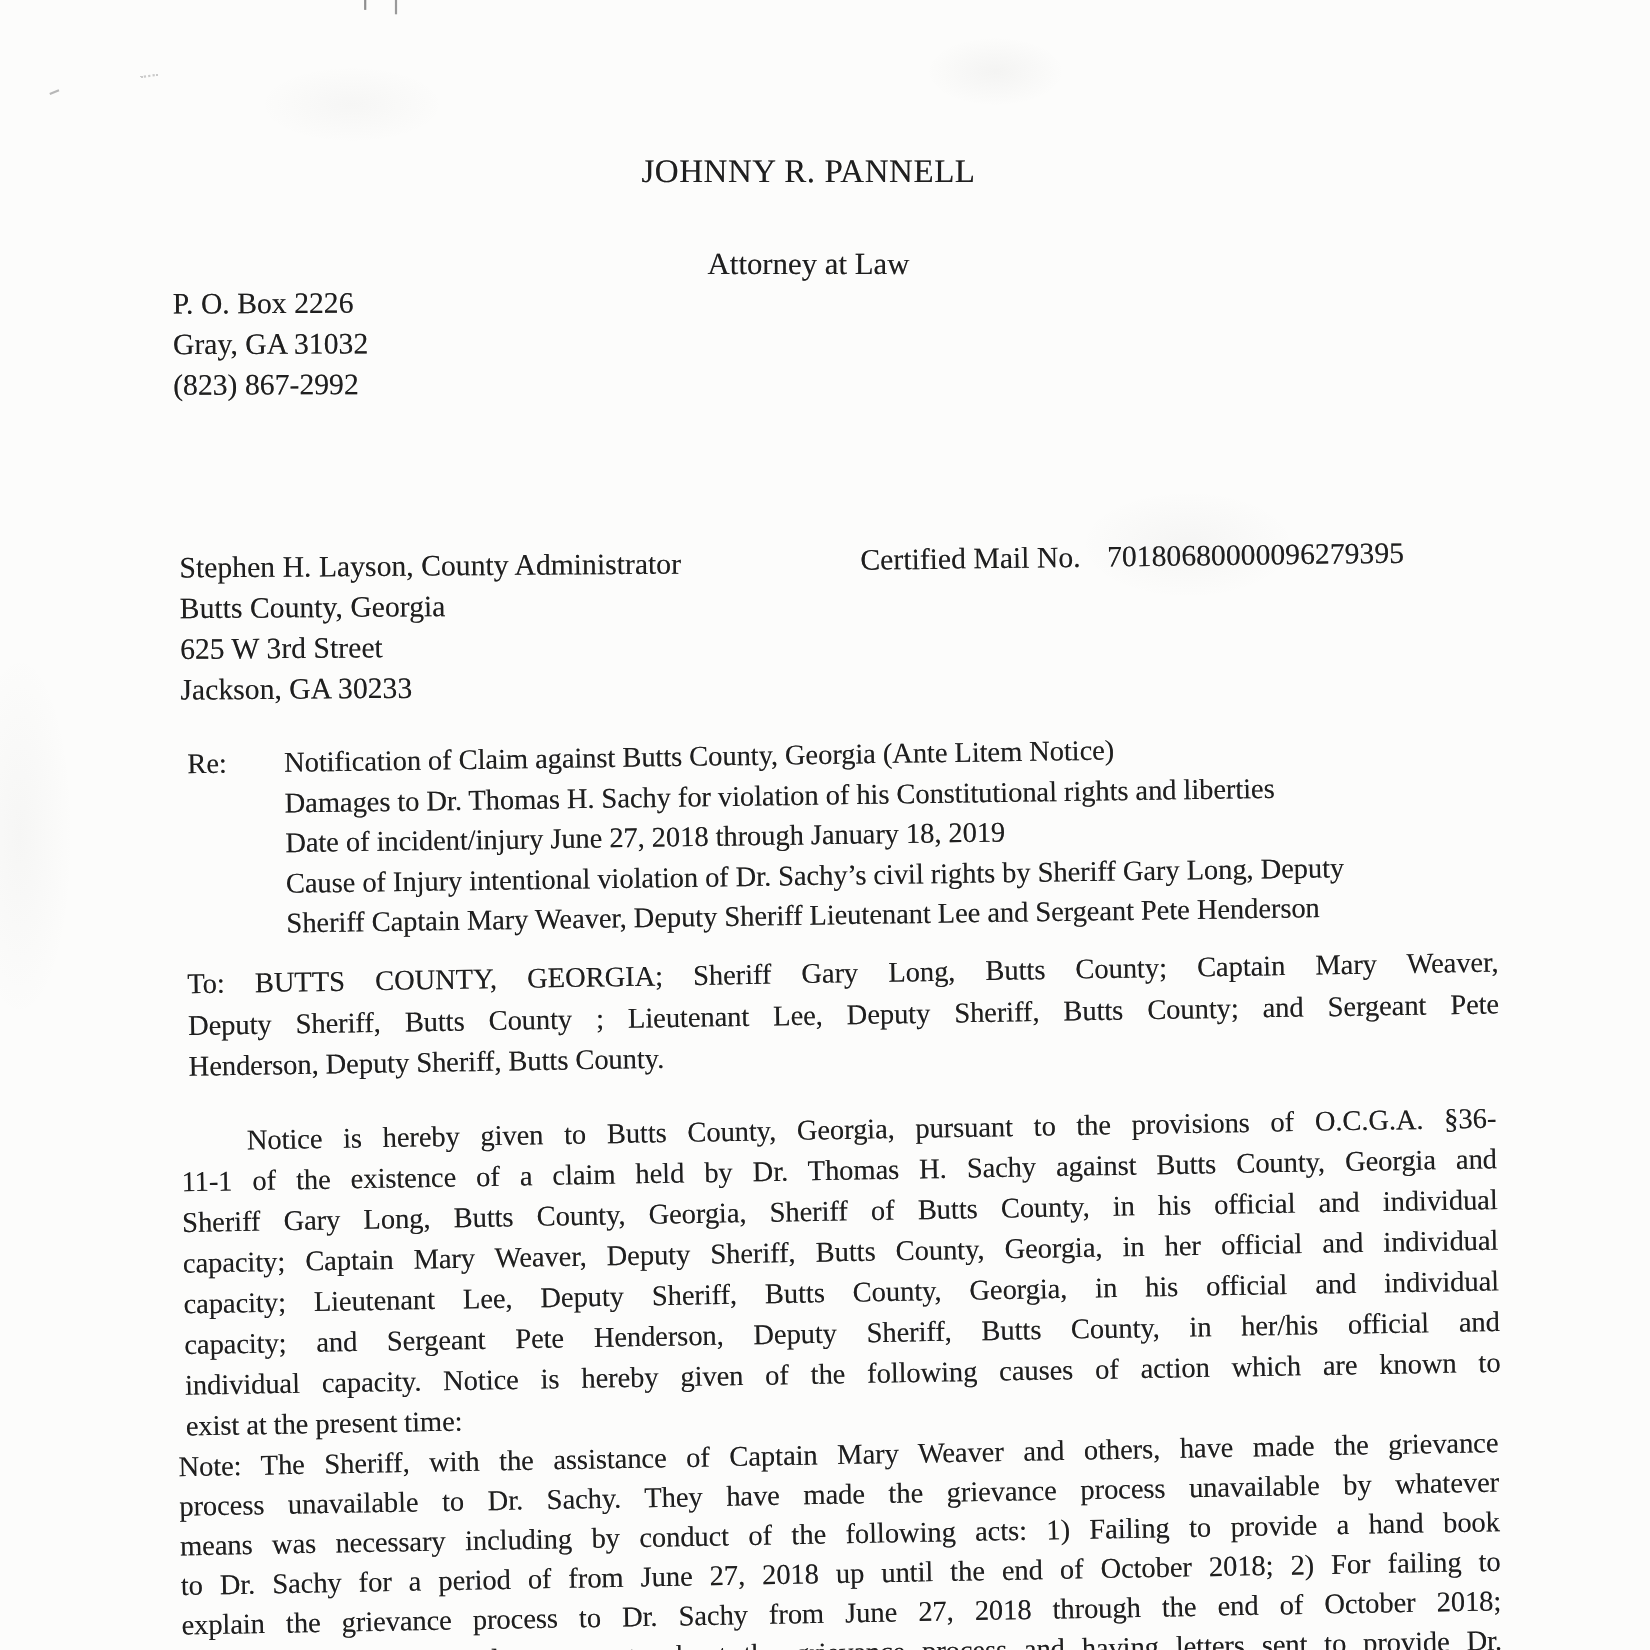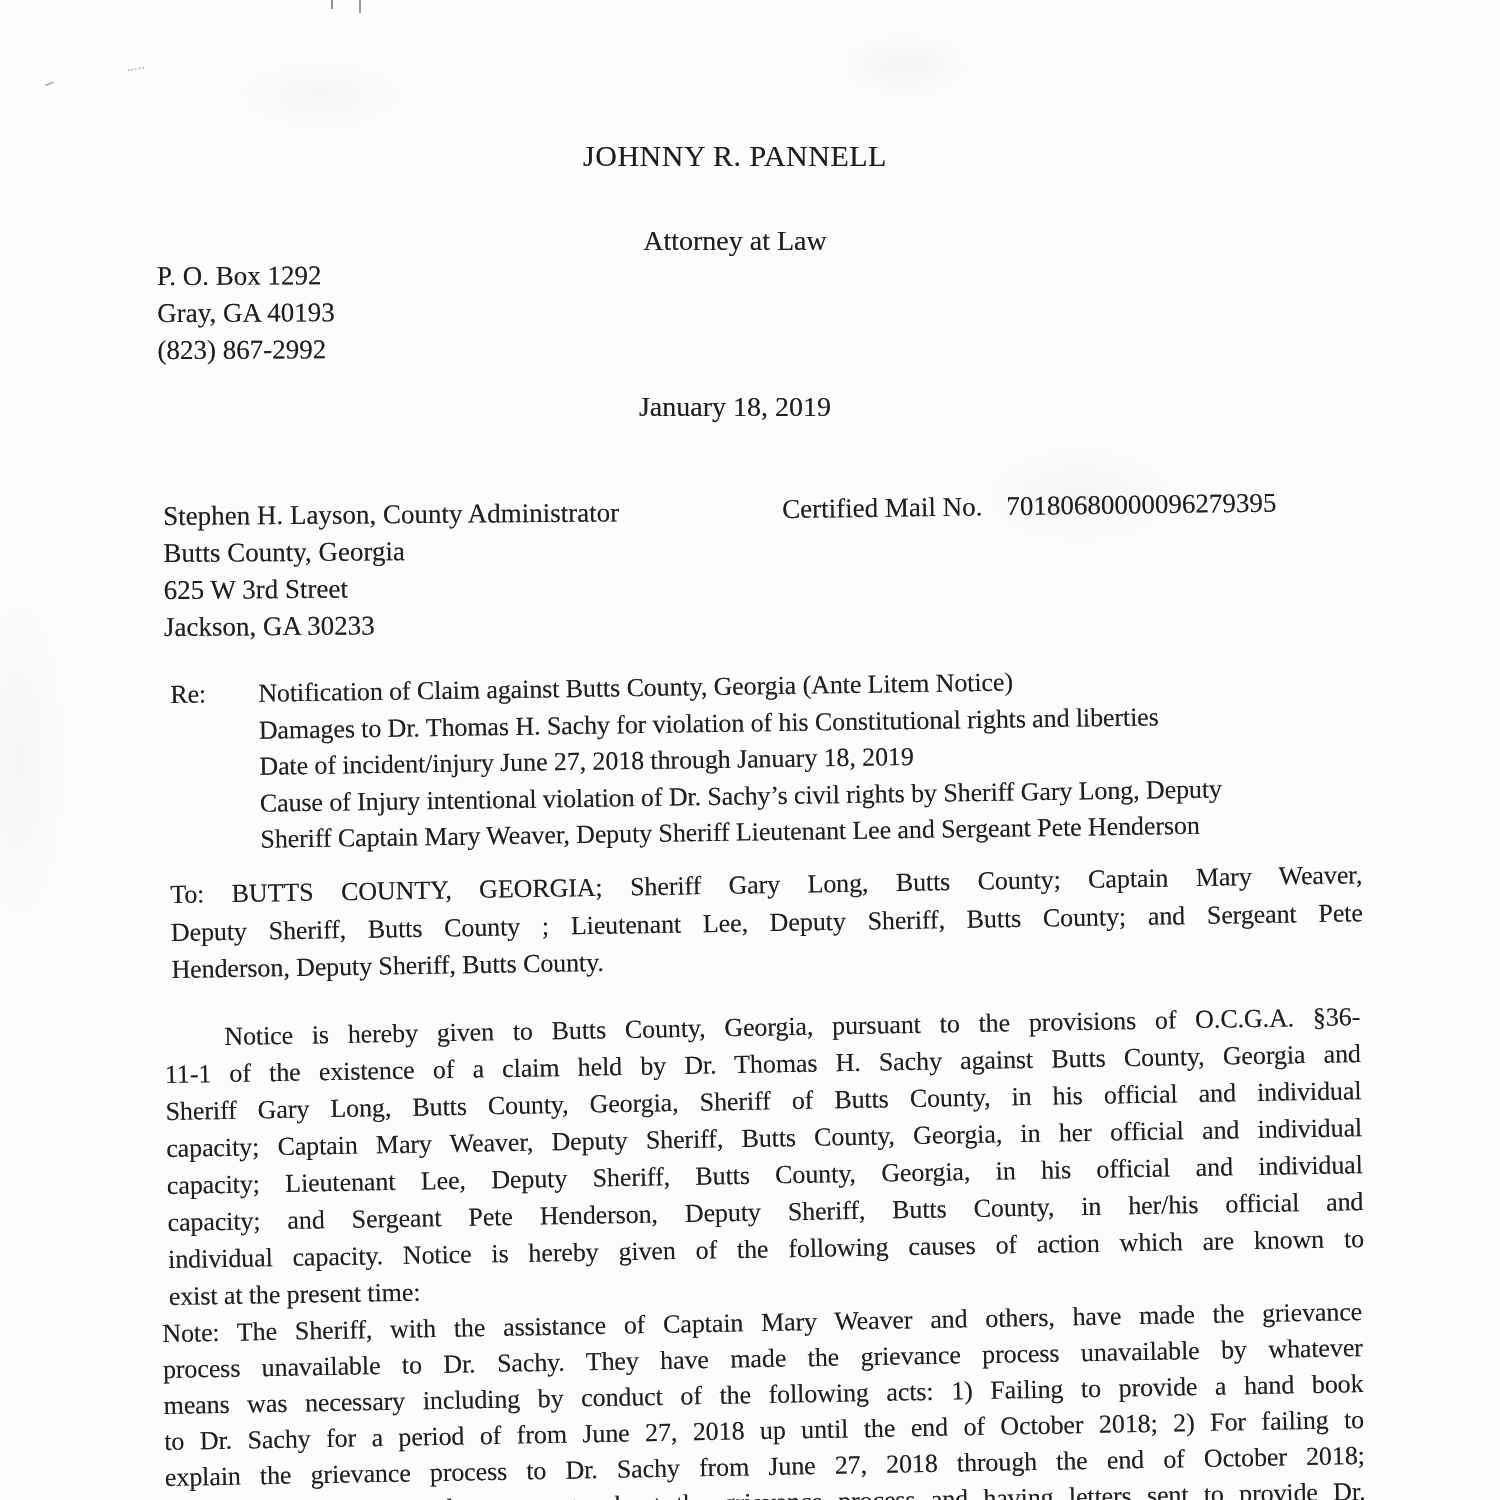--- a/index.html
+++ b/index.html
@@ -69,26 +69,25 @@
 
   <div class="artifact tick-1"></div>
   <div class="artifact tick-2"></div>
   <div class="artifact mark-1"></div>
   <div class="artifact mark-2"></div>
 
   <div class="abs centered letterhead-name">JOHNNY R. PANNELL</div>
   <div class="abs centered letterhead-title">Attorney at Law</div>
 
   <div class="abs sender">
-    <div>P. O. Box 1292</div>
-    <div>Gray, GA 40193</div>
+    <div>P. O. Box 2226</div>
+    <div>Gray, GA 31032</div>
     <div>(823) 867-2992</div>
   </div>
 
-  <div class="abs centered dateline">January 18, 2019</div>
 
   <div class="abs recipient">
     <div>Stephen H. Layson, County Administrator</div>
     <div>Butts County, Georgia</div>
     <div>625 W 3rd Street</div>
     <div>Jackson, GA 30233</div>
   </div>
 
   <div class="abs certified">
     <span class="cm-label">Certified Mail No.</span><span>70180680000096279395</span>

